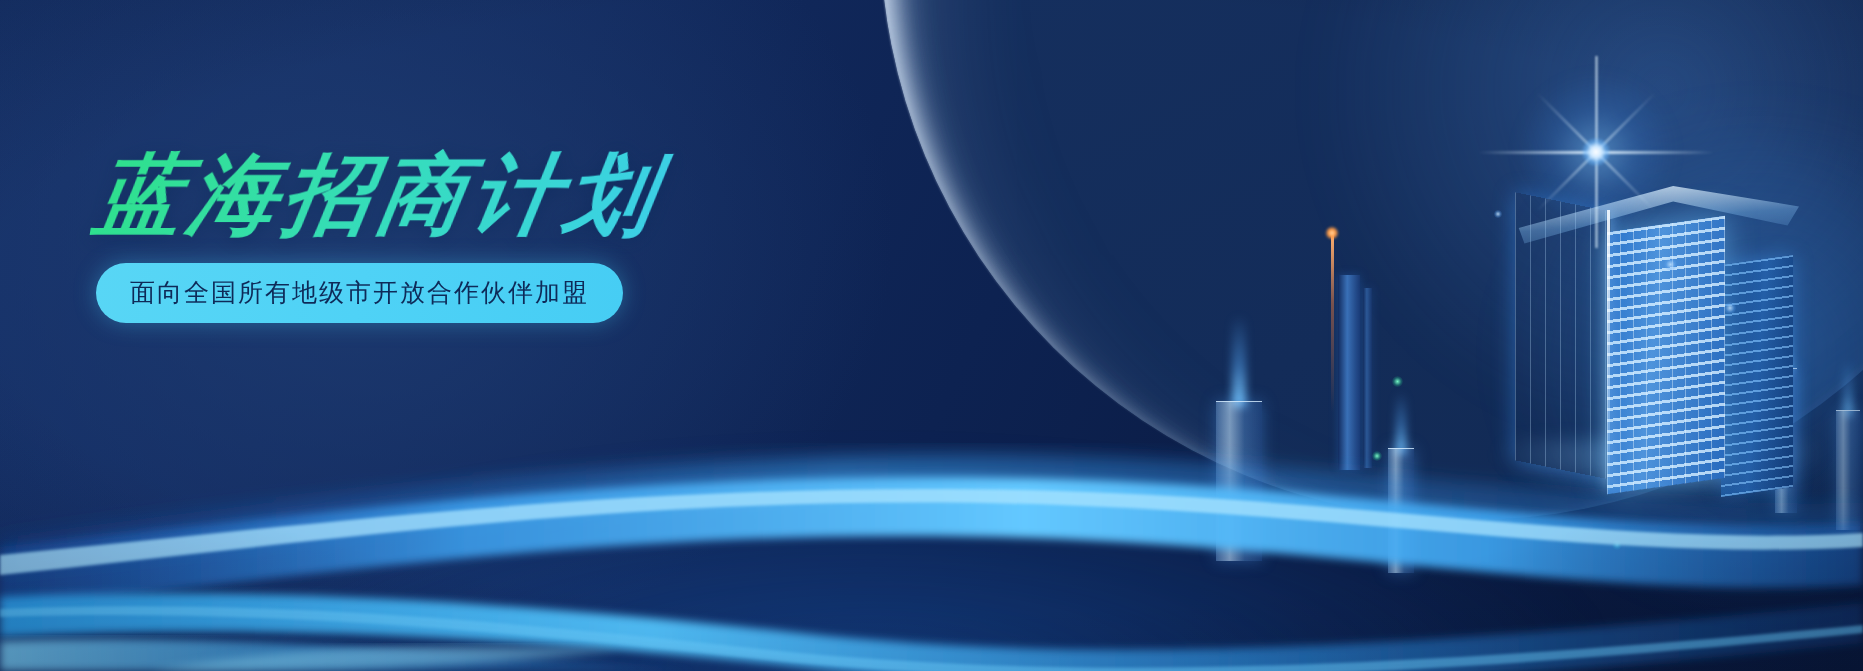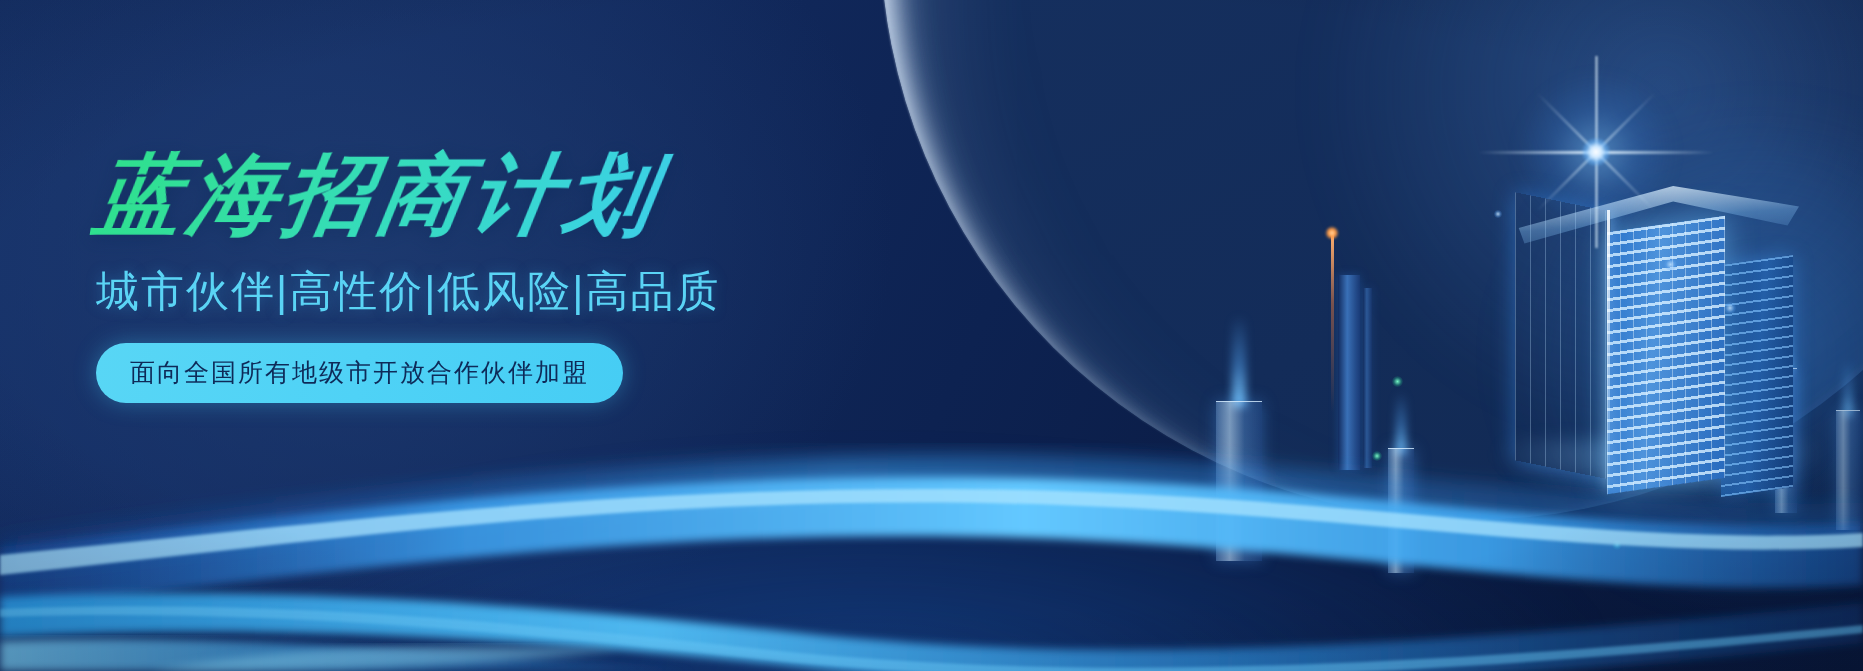--- a/index.html
+++ b/index.html
@@ -369,17 +369,16 @@
 
       <path d="M0,300 C180,292 420,308 700,330 L0,330 Z" fill="url(#wv4)" opacity="0.85" filter="url(#soft)"></path>
       <path d="M150,330 C280,306 430,300 620,310 C420,330 260,330 150,330 Z" fill="#8fe0ff" opacity="0.5" filter="url(#soft)"></path>
     </svg>
   </div>
 
   <div class="vignette"></div>
 
   <div class="content">
     <div class="title">蓝海招商计划</div>
-    <div class="subtitle">城市伙伴|高性价|低风险|高品质</div>
     <div class="badge">面向全国所有地级市开放合作伙伴加盟</div>
   </div>
 
 </div>
 
 </body></html>

